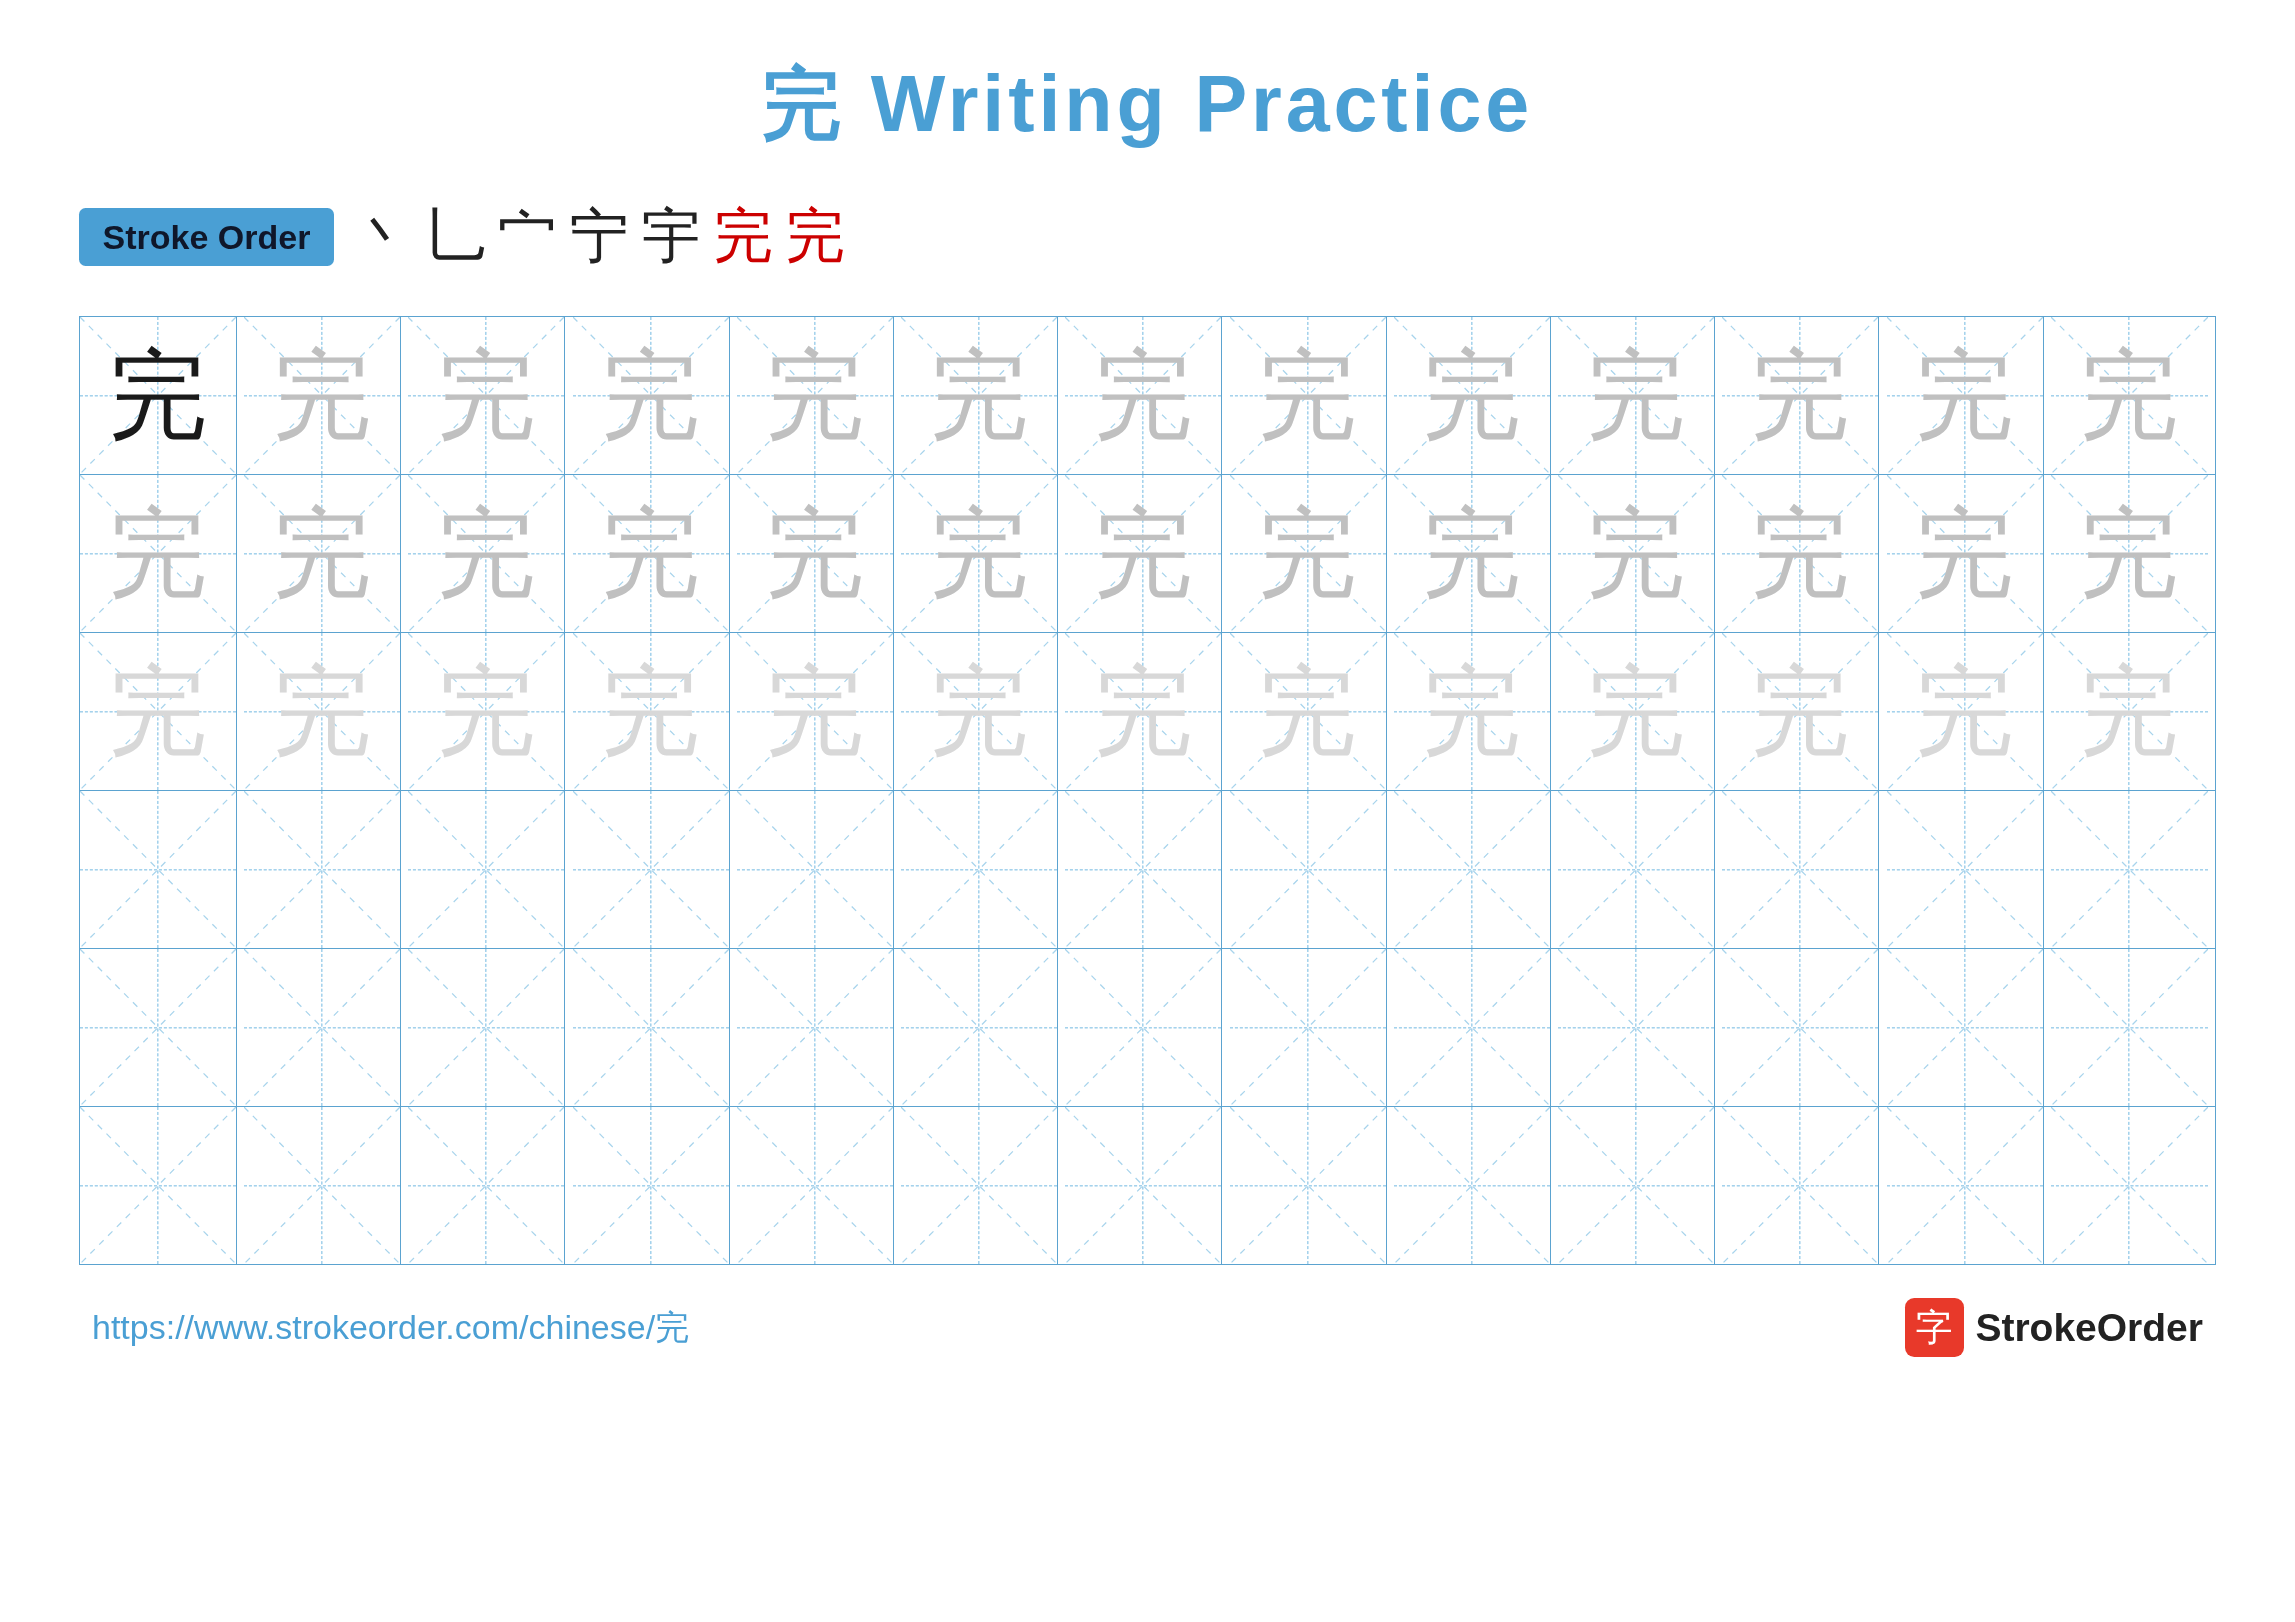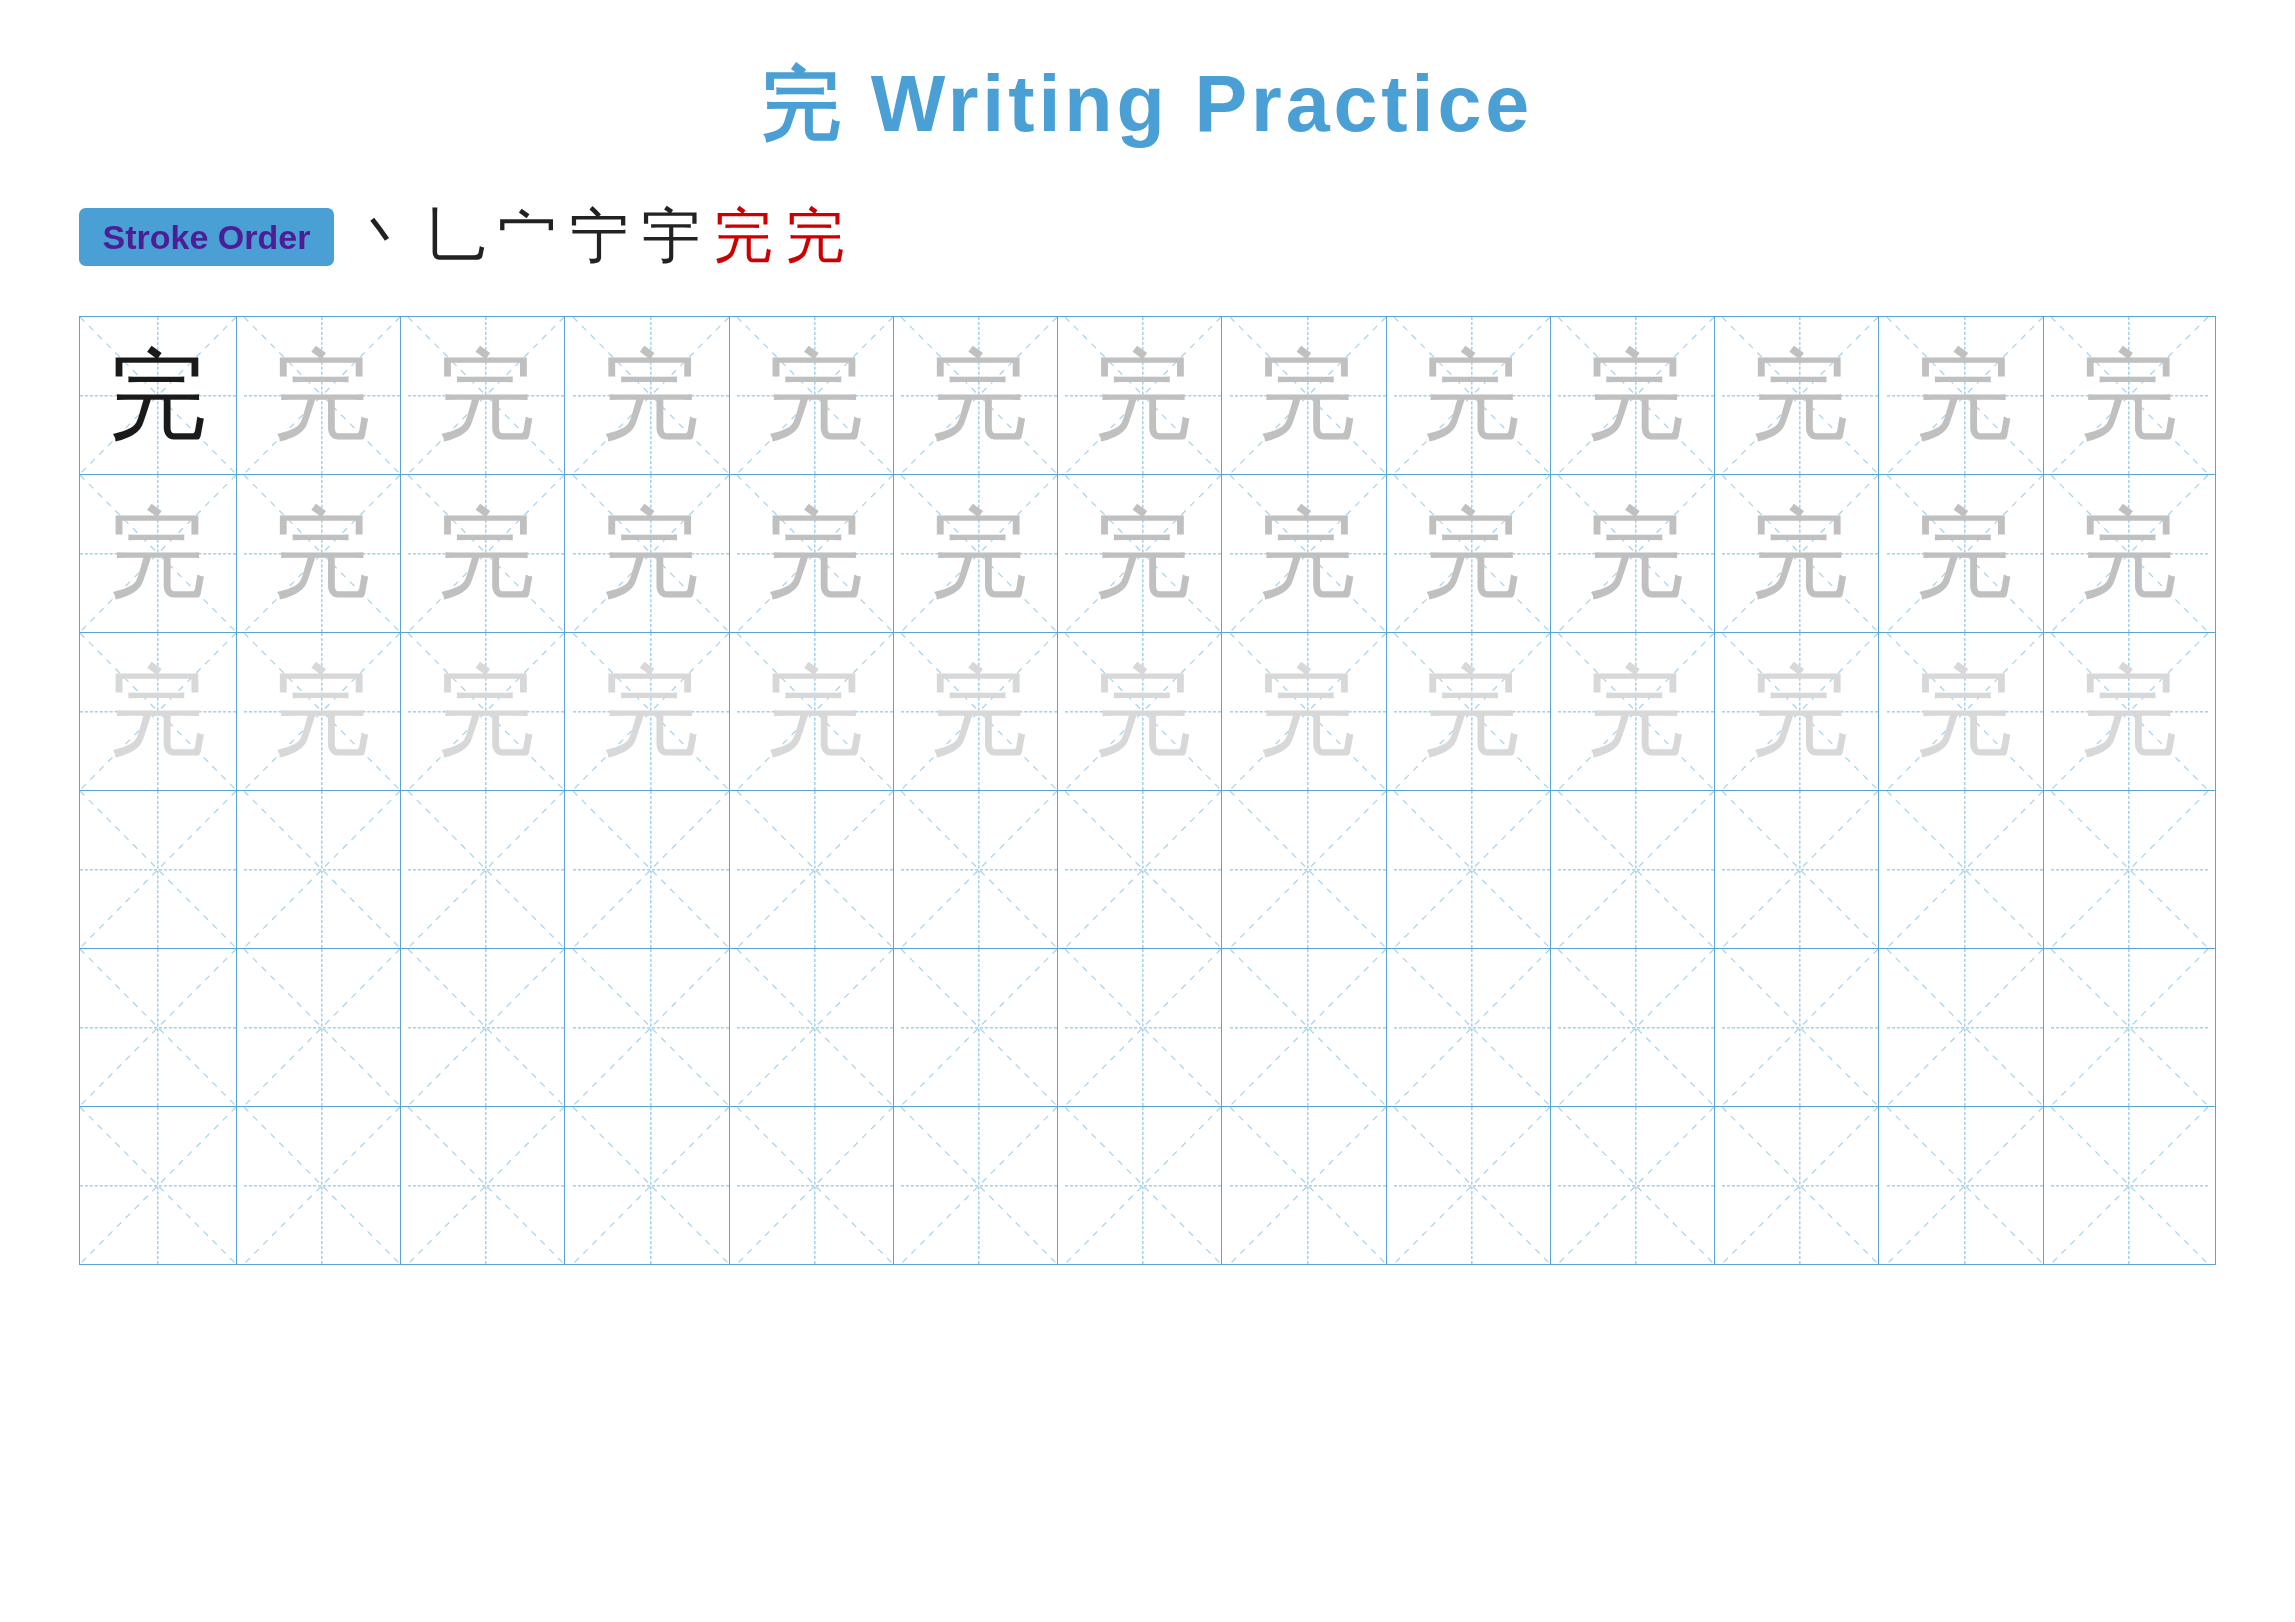--- a/index.html
+++ b/index.html
@@ -34,21 +34,21 @@
     .stroke-order-row {
       display: flex;
       align-items: center;
       width: 100%;
       margin-bottom: 39px;
       gap: 19.6px;
     }
 
     .stroke-order-badge {
       background: #4A9FD4;
-      color: #4c1d95;
+      color: #0f172a;
       font-size: 34px;
       font-weight: bold;
       padding: 9.2px 23.6px;
       border-radius: 6.5px;
       white-space: nowrap;
       flex-shrink: 0;
       text-align: center;
     }
 
     .stroke-sequence {
@@ -914,15 +914,24 @@
           <svg class="diag-svg" viewBox="0 0 100 100" preserveAspectRatio="none">
         <line x1="0" y1="0" x2="100" y2="100" stroke="#A8D4EC" stroke-width="0.8" stroke-dasharray="4,4"></line>
         <line x1="100" y1="0" x2="0" y2="100" stroke="#A8D4EC" stroke-width="0.8" stroke-dasharray="4,4"></line>
       </svg>
           <div class="h-dash"></div>
           <div class="v-dash"></div>
         </div>
       </div>
     </div>
 
+  <div class="footer">
+    <a class="footer-url">https://www.strokeorder.com/chinese/完</a>
+    <div class="footer-logo">
+      <div class="footer-logo-icon">
+        <span>字</span>
+      </div>
+      <span class="footer-logo-text">StrokeOrder</span>
+    </div>
+  </div>
 
 </div>
 
 
 </body></html>

